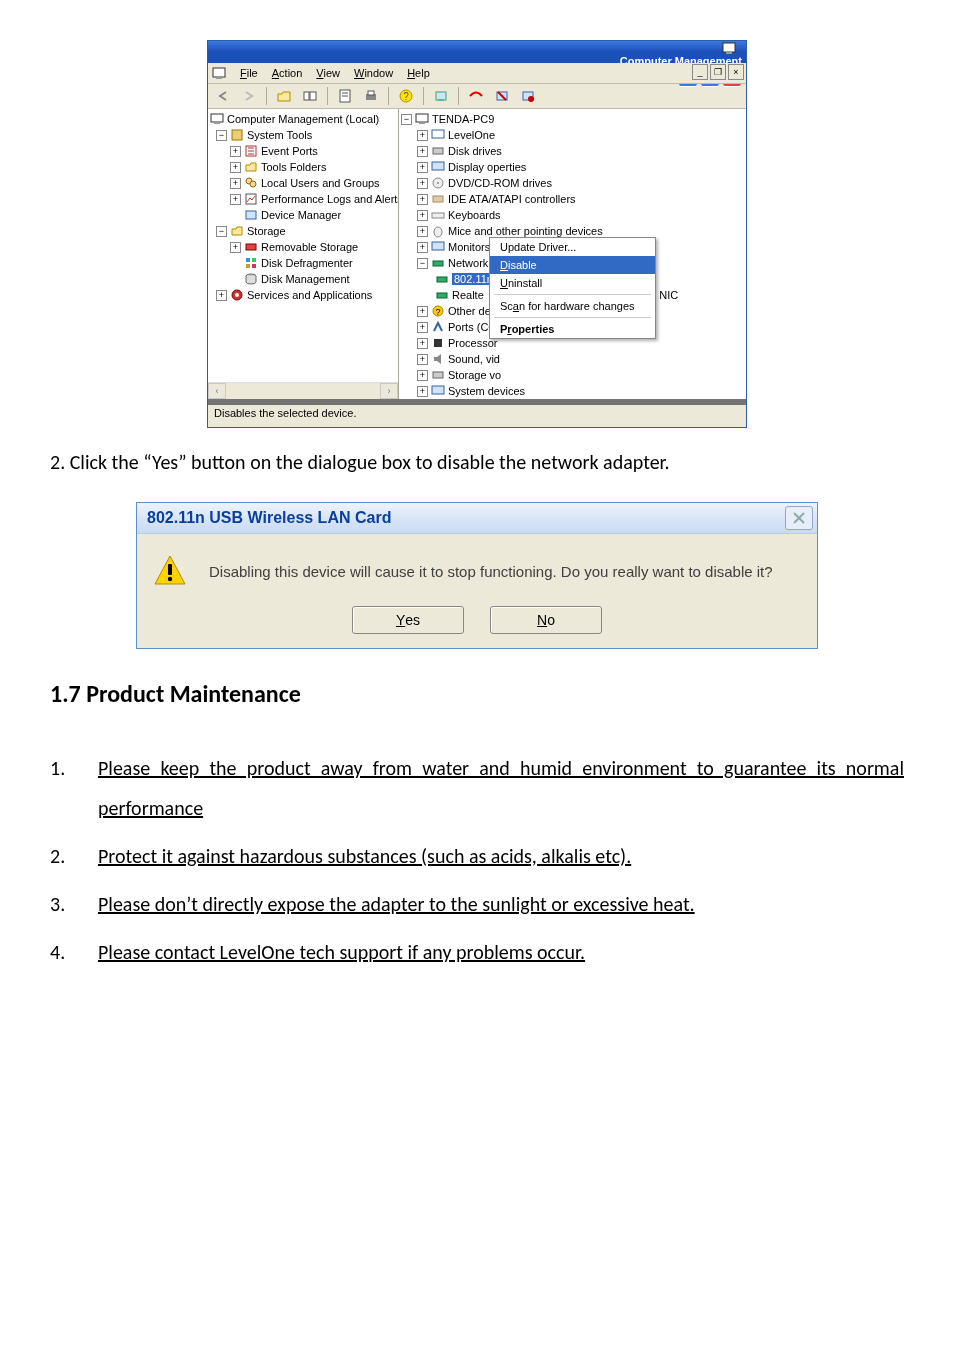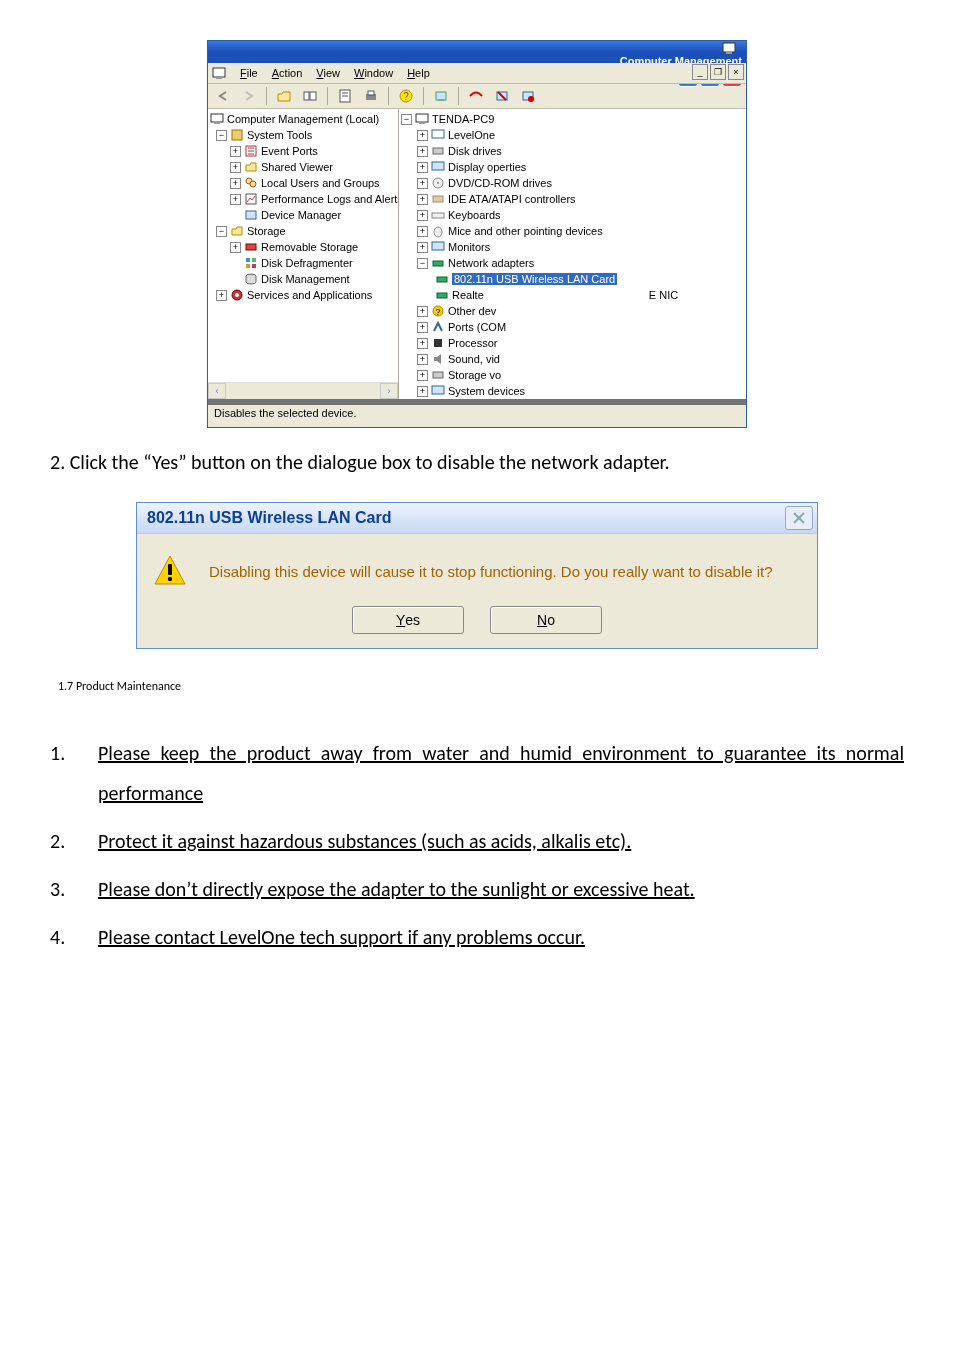--- a/index.html
+++ b/index.html
@@ -110,22 +110,22 @@
     height:18px; border-top:6px solid #737373; background:#ece9d8;
     font-size:11px; padding:2px 6px;
   }
 
   
   .step-text {
     font-size: 20px;
     margin: 22px 0 28px 0;
   }
   .h17 {
-    font-size: 12px; font-weight:normal;
-    margin: 30px 0 40px 8px;
+    font-size: 24px; font-weight:bold;
+    margin: 30px 0 40px 0;
   }
   .num-list { font-size:20px; line-height:2; padding:0; margin:0; list-style:none;}
   .num-list li { display:flex; margin-bottom:8px;}
   .num-list .n { width:48px; flex-shrink:0;}
   .num-list .t { flex:1; text-align:justify;text-decoration:underline;}
 
   
   .dlg {
     width: 680px;
     margin: 0 auto;
@@ -148,21 +148,21 @@
     display:flex; align-items:center; justify-content:center;
   }
   .dlg-body {
     padding: 20px 16px 14px 16px;
     display:flex; flex-direction:column; gap:18px;
   }
   .dlg-row { display:flex; align-items:center; gap:22px;}
   .warn-icon {
     width:34px; height:34px; flex-shrink:0;
   }
-  .dlg-msg { font-size:15px; color:#a16207;}
+  .dlg-msg { font-size:15px; color:#404040;}
   .dlg-btnrow { display:flex; justify-content:center; gap:26px;}
   .dlg-btn {
     min-width:110px; height:26px; font-size:14px;
     background:#ece9d8; border:1px solid #888; border-radius:3px;
     box-shadow: inset 1px 1px 0 #fff;
     display:flex; align-items:center; justify-content:center;
   }
   .dlg-btn .u { text-decoration:underline;}
 
   
@@ -310,21 +310,21 @@
             </span>
             <span>Event Ports</span>
           </div>
         <div class="tree-row" style="padding-left:22px">
             <span class="tree-exp">+</span>
             <span class="tree-icon">
               <svg width="14" height="14">
                 <path d="M2 5h4l1-2h5v8H2z" fill="#ffe79c" stroke="#b58b00"></path>
               </svg>
             </span>
-            <span>Shared Viewer</span>
+            <span>Tools Folders</span>
           </div>
         <div class="tree-row" style="padding-left:22px">
             <span class="tree-exp">+</span>
             <span class="tree-icon">
               <svg width="14" height="14">
                 <circle cx="5" cy="5" r="3" fill="#ffd9a0" stroke="#a06000"></circle>
                 <circle cx="9" cy="8" r="3" fill="#ffd9a0" stroke="#a06000"></circle>
               </svg>
             </span>
             <span>Local Users and Groups</span>
@@ -566,20 +566,29 @@
       <div class="dev-row" style="padding-left:18px">
           <span class="tree-exp">+</span>
           <span class="tree-icon">
             <svg width="14" height="14">
               <rect x="1" y="2" width="12" height="8" fill="#cfe3ff" stroke="#369"></rect>
             </svg>
           </span>
           <span>System devices</span>
         </div>
 
+      <div class="ctx-menu">
+        <div class="ctx-item"><span>Update Driver...</span></div>
+        <div class="ctx-item sel-item"><span class="u">D</span>isable</div>
+        <div class="ctx-item"><span class="u">U</span>ninstall</div>
+        <div class="ctx-sep"></div>
+        <div class="ctx-item">Sc<span class="u">a</span>n for hardware changes</div>
+        <div class="ctx-sep"></div>
+        <div class="ctx-item bold">P<span class="u">r</span>operties</div>
+      </div>
     </div>
   </div>
 
   <div class="cm-status">
     <span>Disables the selected device.</span>
   </div>
 </div>
 
 <p class="step-text">2. Click the “Yes” button on the dialogue box to disable the network adapter.</p>
 

